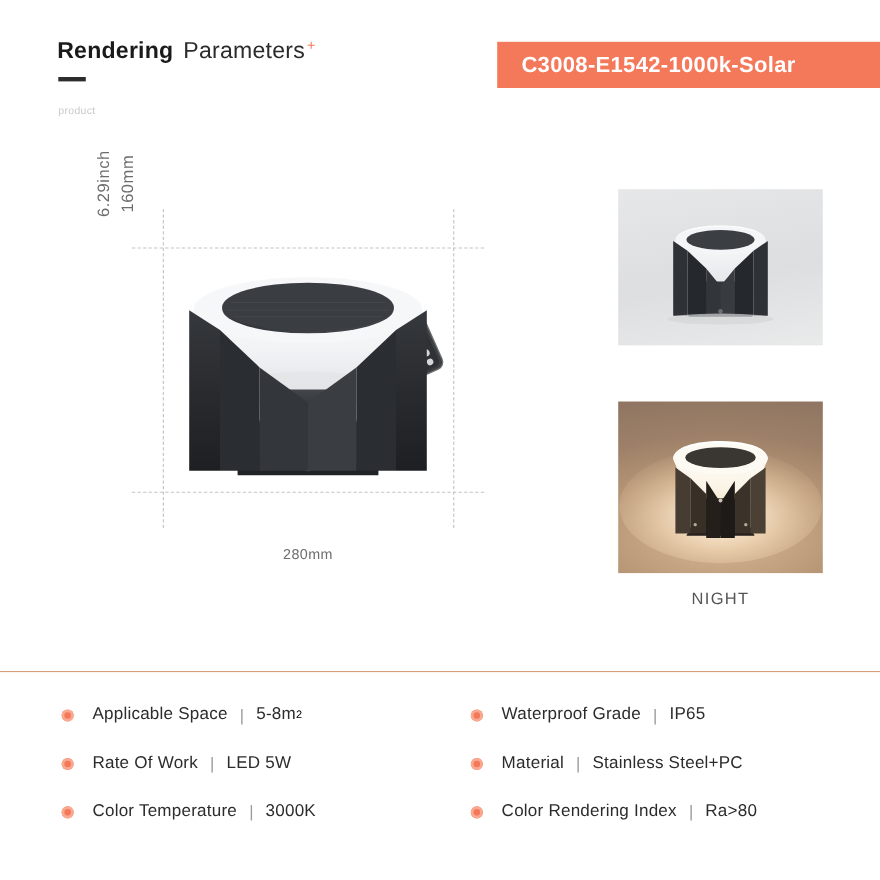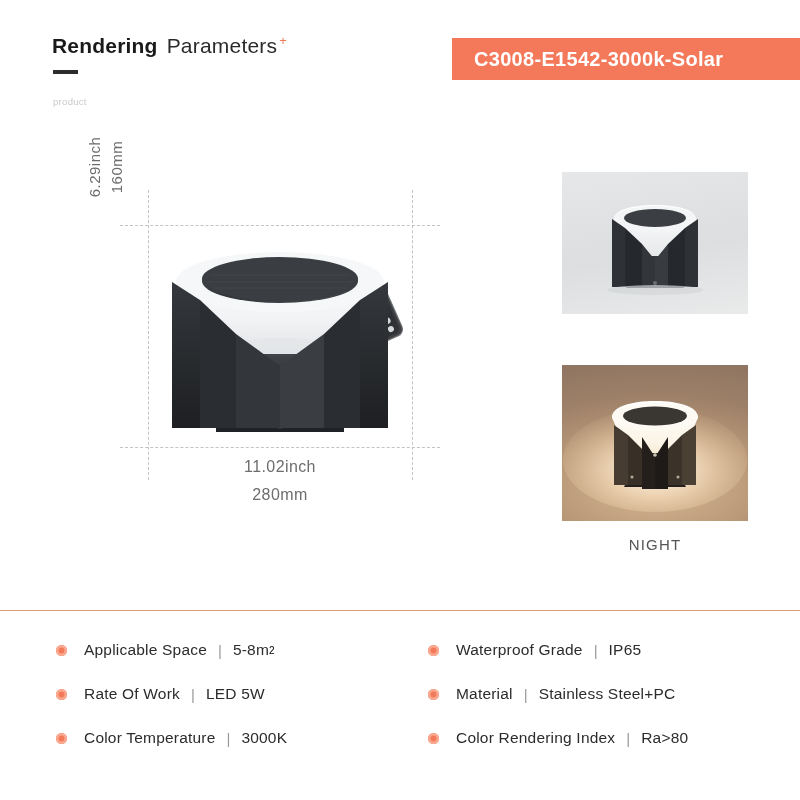--- a/index.html
+++ b/index.html
@@ -69,22 +69,22 @@
     transform: rotate(-90deg); transform-origin: 0 0;
     font-size: 15px; color: #6d6d6d; letter-spacing: .5px;
     text-align: center;
   }
   .label-v.l2 { left: 108px; }
   .label-h1 {
     position: absolute; left: 148px; top: 328px; width: 264px;
     text-align: center; font-size: 16px; color: #6d6d6d; letter-spacing: .4px;
   }
   .label-h2 {
-    position: absolute; left: 148px; top: 356px; width: 264px;
-    text-align: center; font-size: 16px; color: #6d6d6d; letter-spacing: .4px;
+    position: absolute; left: 148px; top: 366px; width: 264px;
+    text-align: center; font-size: 13px; color: #6d6d6d; letter-spacing: .4px;
   }
 
   
   .prod { position: absolute; left: 158px; top: 112px; width: 244px; height: 195px; }
   .prod svg { display: block; }
 
   
   .remote { position: absolute; left: 326px; top: 152px; width: 86px; height: 80px; }
 
   
@@ -138,21 +138,21 @@
 
 <div class="page">
 
   <div class="hdr-title">
     <span class="b">Rendering</span><span class="n">Parameters</span><span class="plus">+</span>
   </div>
   <div class="hdr-rule"></div>
   <div class="hdr-sub">product</div>
 
   <div class="banner">
-    <span class="banner-text">C3008-E1542-3000k-Solar</span>
+    <span class="banner-text">C3008-E1542-1000k-Solar</span>
   </div>
 
   <div class="diagram">
 
     <div class="dim-line-h-top"></div>
     <div class="dim-line-h-bot"></div>
     <div class="dim-line-v-left"></div>
     <div class="dim-line-v-right"></div>
 
     <div class="remote">
@@ -239,21 +239,20 @@
         <path d="M230 40 L202 58 L202 186 L230 186 Z" fill="url(#finG)"></path>
         <path d="M202 58 L166 92 L166 186 L202 186 Z" fill="#2a2d31"></path>
 
         <path d="M78 92 L122 124 L122 186 L78 186 Z" fill="#33363a"></path>
         <path d="M166 92 L122 124 L122 186 L166 186 Z" fill="#3a3d42"></path>
       </svg>
     </div>
 
     <div class="label-v">6.29inch</div>
     <div class="label-v l2">160mm</div>
-    <div class="label-h1">11.02inch</div>
     <div class="label-h2">280mm</div>
   </div>
 
   <div class="thumb-day">
     <svg width="186" height="142" viewBox="0 0 186 142">
       <defs>
         <linearGradient id="dDome" x1="0" y1="0" x2="0" y2="1">
           <stop offset="0%" stop-color="#ffffff"></stop>
             <stop offset="100%" stop-color="#e2e4e6"></stop>
         </linearGradient>

